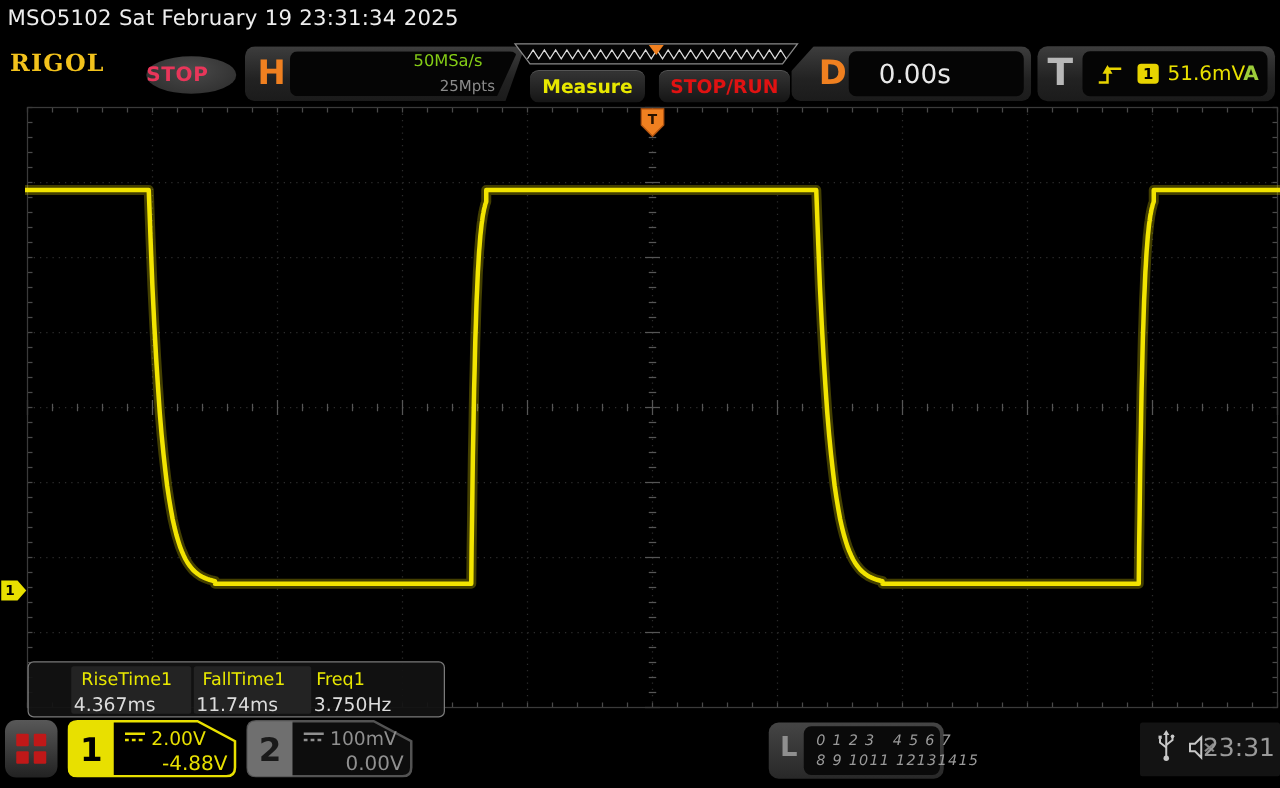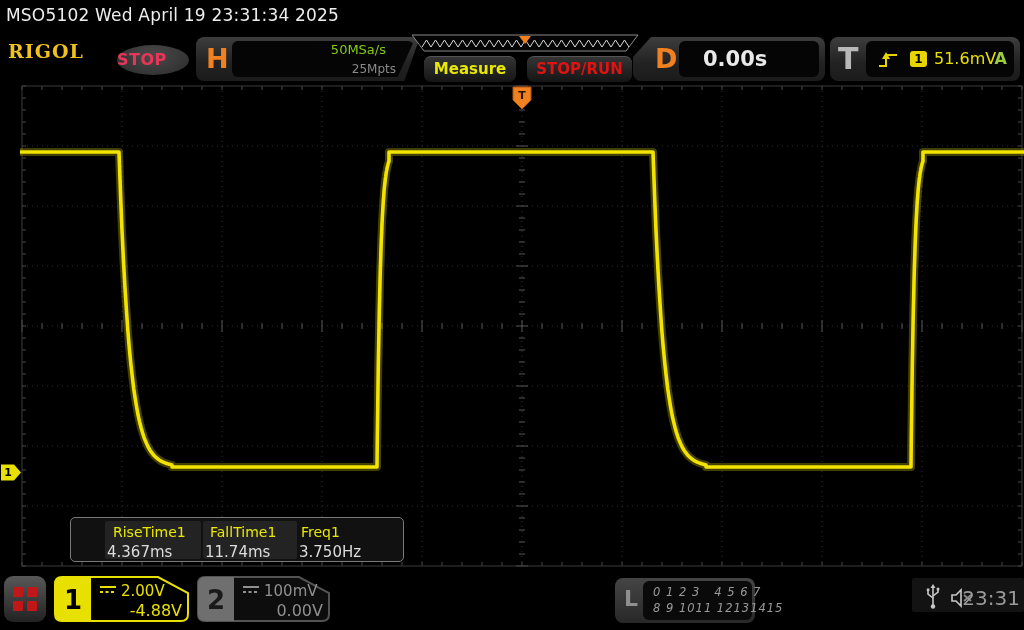--- a/index.html
+++ b/index.html
@@ -28,58 +28,58 @@
   #h-block{left:196px;width:224px;clip-path:polygon(0 0,100% 0,93% 100%,0 100%);}
   #h-inset{left:36px;width:182px;clip-path:polygon(0 0,100% 0,91% 100%,0 100%);}
   #h-label{left:10px;font-size:27px;color:#f08020;}
   #timebase{position:absolute;left:36px;line-height:36px;font-size:21px;color:#e9e9e9;}
   #sample-rate{position:absolute;right:28px;top:1px;font-size:13px;color:#84cc16;}
   #mem-depth{position:absolute;right:18px;bottom:1px;font-size:12px;color:#8a8a8a;}
 
   #d-block{left:633px;width:192px;clip-path:polygon(18px 0,100% 0,100% 100%,0 100%,0 20px);}
   #d-inset{left:46px;width:140px;}
   #d-label{left:22px;font-size:27px;color:#f08020;}
-  #delay-value{position:absolute;left:24px;line-height:36px;font-size:21px;color:#e9e9e9;font-weight:bold;}
+  #delay-value{position:absolute;left:24px;line-height:36px;font-size:21px;color:#e9e9e9;}
 
   #t-block{left:830px;width:190px;}
   #t-inset{left:36px;width:148px;}
   #t-label{left:8px;font-size:30px;color:#b8b8b8;}
   #trig-badge{position:absolute;left:44px;top:10px;width:17px;height:16px;background:#e8d400;
               border-radius:3px;color:#000;font-size:12px;font-weight:bold;text-align:center;line-height:16px;}
   #trig-level{position:absolute;left:68px;line-height:36px;font-size:16px;color:#e8e000;}
   #trig-sweep{position:absolute;right:7px;line-height:36px;font-size:16px;font-weight:bold;color:#9ccd3a;}
 
   .menu-btn{top:56px;height:26px;border-radius:7px;
             background:linear-gradient(180deg,#343434,#151515);
             border-top:1px solid #555;box-sizing:border-box;
             text-align:center;line-height:25px;font-size:15px;font-weight:bold;}
   #measure-btn{left:424px;width:92px;color:#e8e800;}
   #stoprun-btn{left:527px;width:105px;color:#e01212;}
 
   
-  #meas-panel{left:22px;top:517px;width:334px;height:45px;background:rgba(18,18,18,.92);
-              border:1px solid #7a7a7a;border-radius:5px;box-sizing:border-box;margin-left:48px;}
+  #meas-panel{left:22px;top:529px;width:334px;height:45px;background:rgba(18,18,18,.92);
+              border:1px solid #7a7a7a;border-radius:5px;box-sizing:border-box;}
   .meas-colbg{position:absolute;top:3px;height:38px;background:#232323;border-radius:2px;}
   .meas-label{position:absolute;top:6px;font-size:14px;color:#e8e800;}
   .meas-value{position:absolute;top:25px;font-size:15px;color:#dcdcdc;}
 
   
   #menu-grid{left:4px;top:576px;width:42px;height:46px;border-radius:9px;
              background:linear-gradient(180deg,#585858,#222);}
   .red-sq{position:absolute;width:10px;height:10px;background:#c01818;border-radius:1px;}
 
   .ch-block{top:576px;height:46px;}
 
   #logic-block{left:615px;top:578px;width:140px;height:45px;border-radius:8px;
                background:linear-gradient(180deg,#454545,#282828);}
   #logic-label{position:absolute;left:9px;top:8px;font-size:22px;font-weight:bold;color:#8f8f8f;}
   #logic-inner{position:absolute;left:28px;top:3px;right:3px;bottom:3px;background:#0a0a0a;border-radius:6px;}
   .logic-row{position:absolute;left:10px;font-size:11.5px;color:#9a9a9a;letter-spacing:1px;white-space:pre;font-style:italic;}
 
-  #status-panel{left:912px;top:578px;width:112px;height:34px;background:#131313;border-radius:2px;}
+  #status-panel{left:912px;top:578px;width:112px;height:43px;background:#131313;border-radius:2px;}
   #clock{position:absolute;right:4px;top:8px;font-size:20px;color:#9a9a9a;}
 
   svg{position:absolute;left:0;top:0;}
 </style>
 </head>
 <body>
 
 <svg id="scope-svg" width="1024" height="630" viewBox="0 0 1024 630">
     <g>
       <line x1="122" y1="86" x2="122" y2="566" stroke="#2c2c2c" stroke-width="1" stroke-dasharray="1,4"></line>
@@ -383,21 +383,21 @@
     <g>
       <path d="M513,87 H531 V100 L522,109 L513,100 Z" fill="#f08020" stroke="#b35410" stroke-width="1"></path>
       <text x="522" y="99" text-anchor="middle" font-size="11" font-weight="bold" fill="#2a1400">T</text>
     </g>
     <g>
       <path d="M1,464.4 H14 L21,472.4 L14,480.4 H1 Z" fill="#e8e000"></path>
       <text x="8" y="476.4" text-anchor="middle" font-size="11" font-weight="bold" fill="#000">1</text>
     </g>
   </svg>
 
-<div class="abs" id="title-bar">MSO5102  Wed April 19 23:31:34 2025</div>
+<div class="abs" id="title-bar">MSO5102  Sat February 19 23:31:34 2025</div>
 
 <div class="abs" id="brand">RIGOL</div>
 <div class="abs" id="run-state">STOP</div>
 
 <div class="abs tb-block" id="h-block">
   <span class="big-letter" id="h-label">H</span>
   <div class="tb-inset" id="h-inset">
     <span id="sample-rate">50MSa/s</span>
     <span id="mem-depth">25Mpts</span>
   </div>

